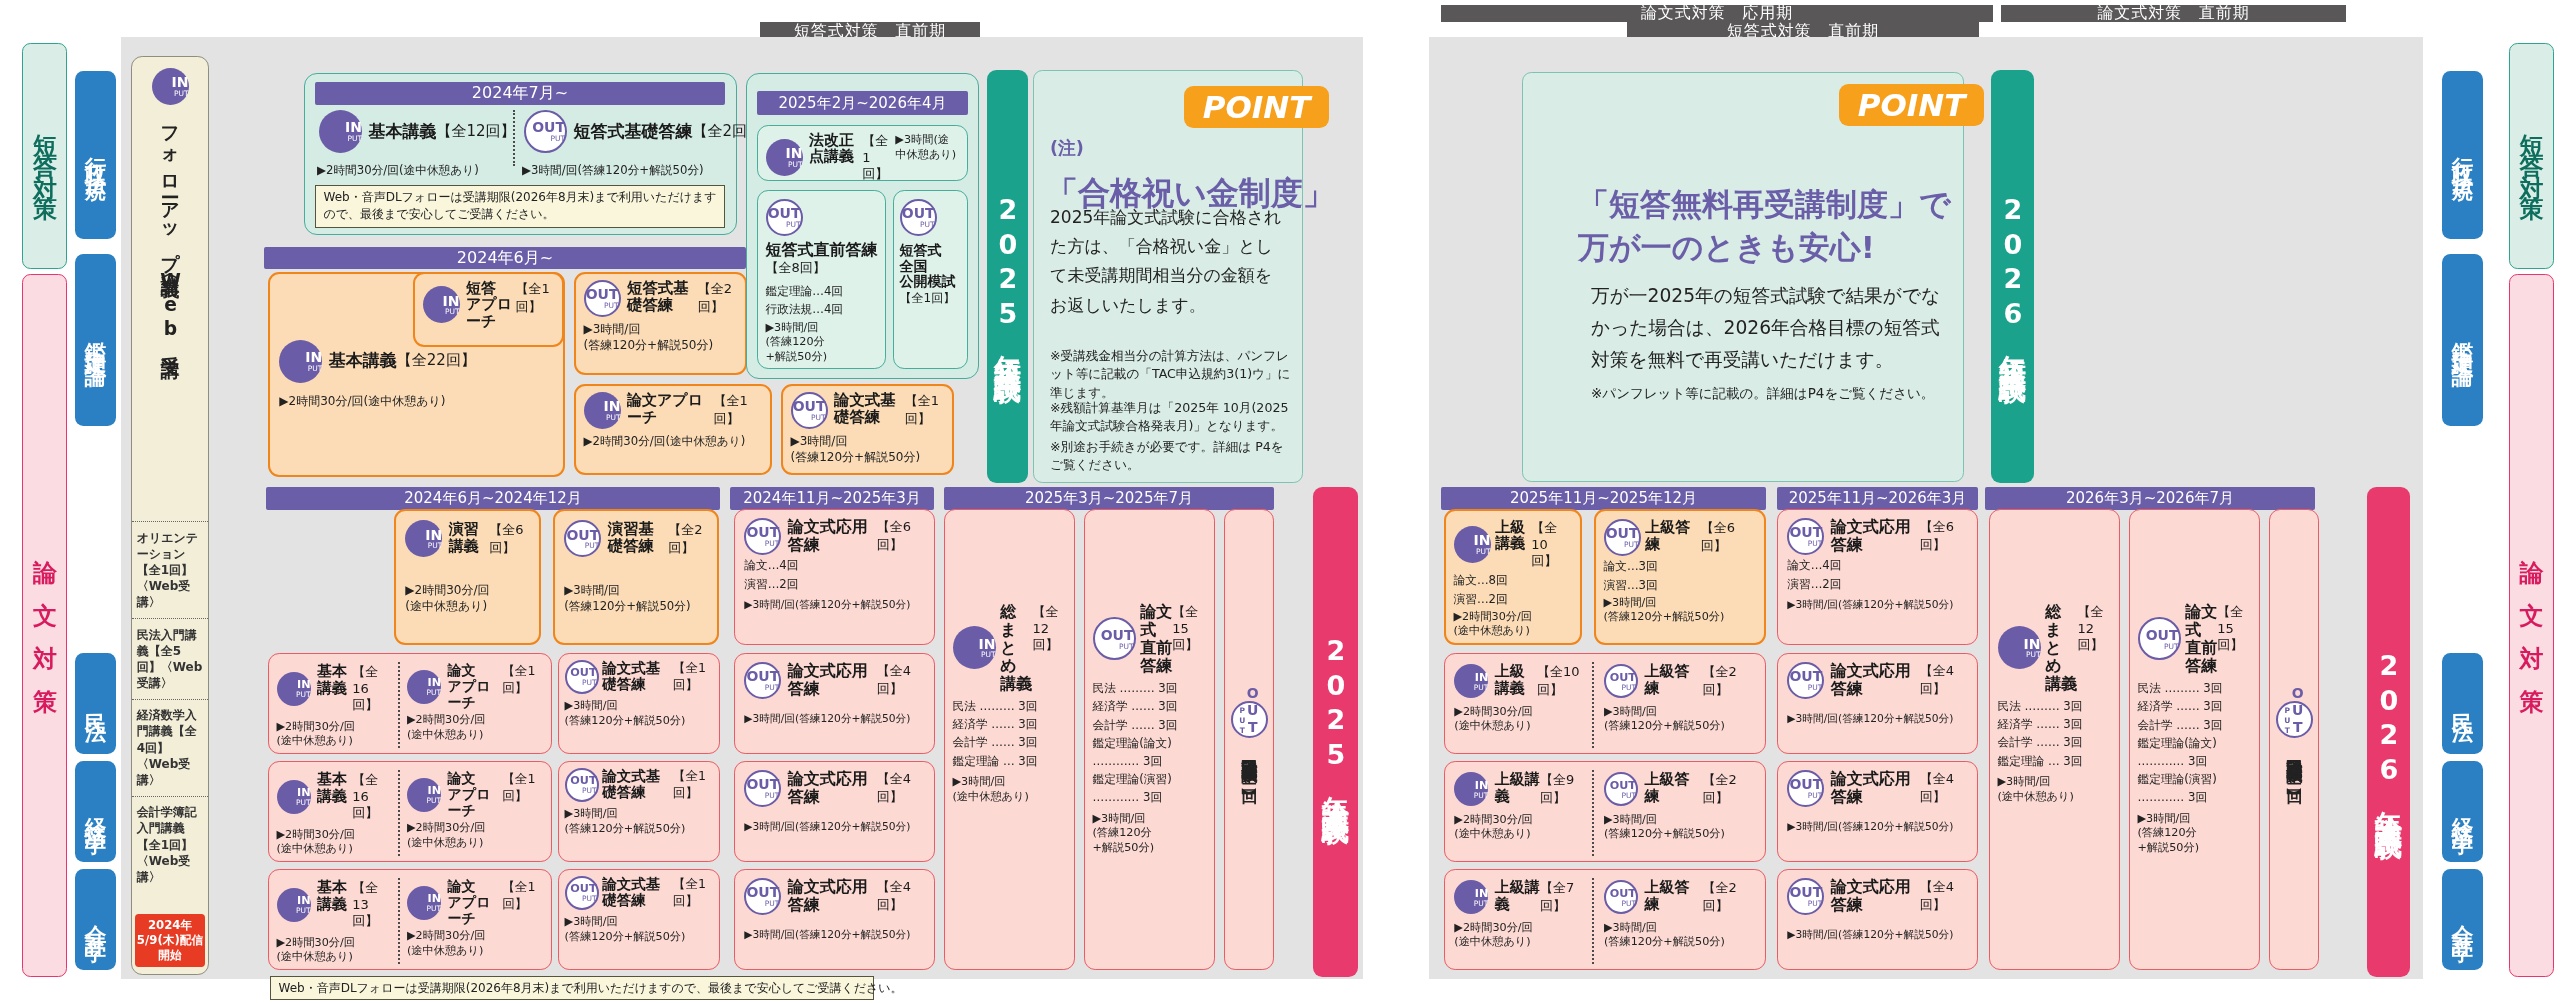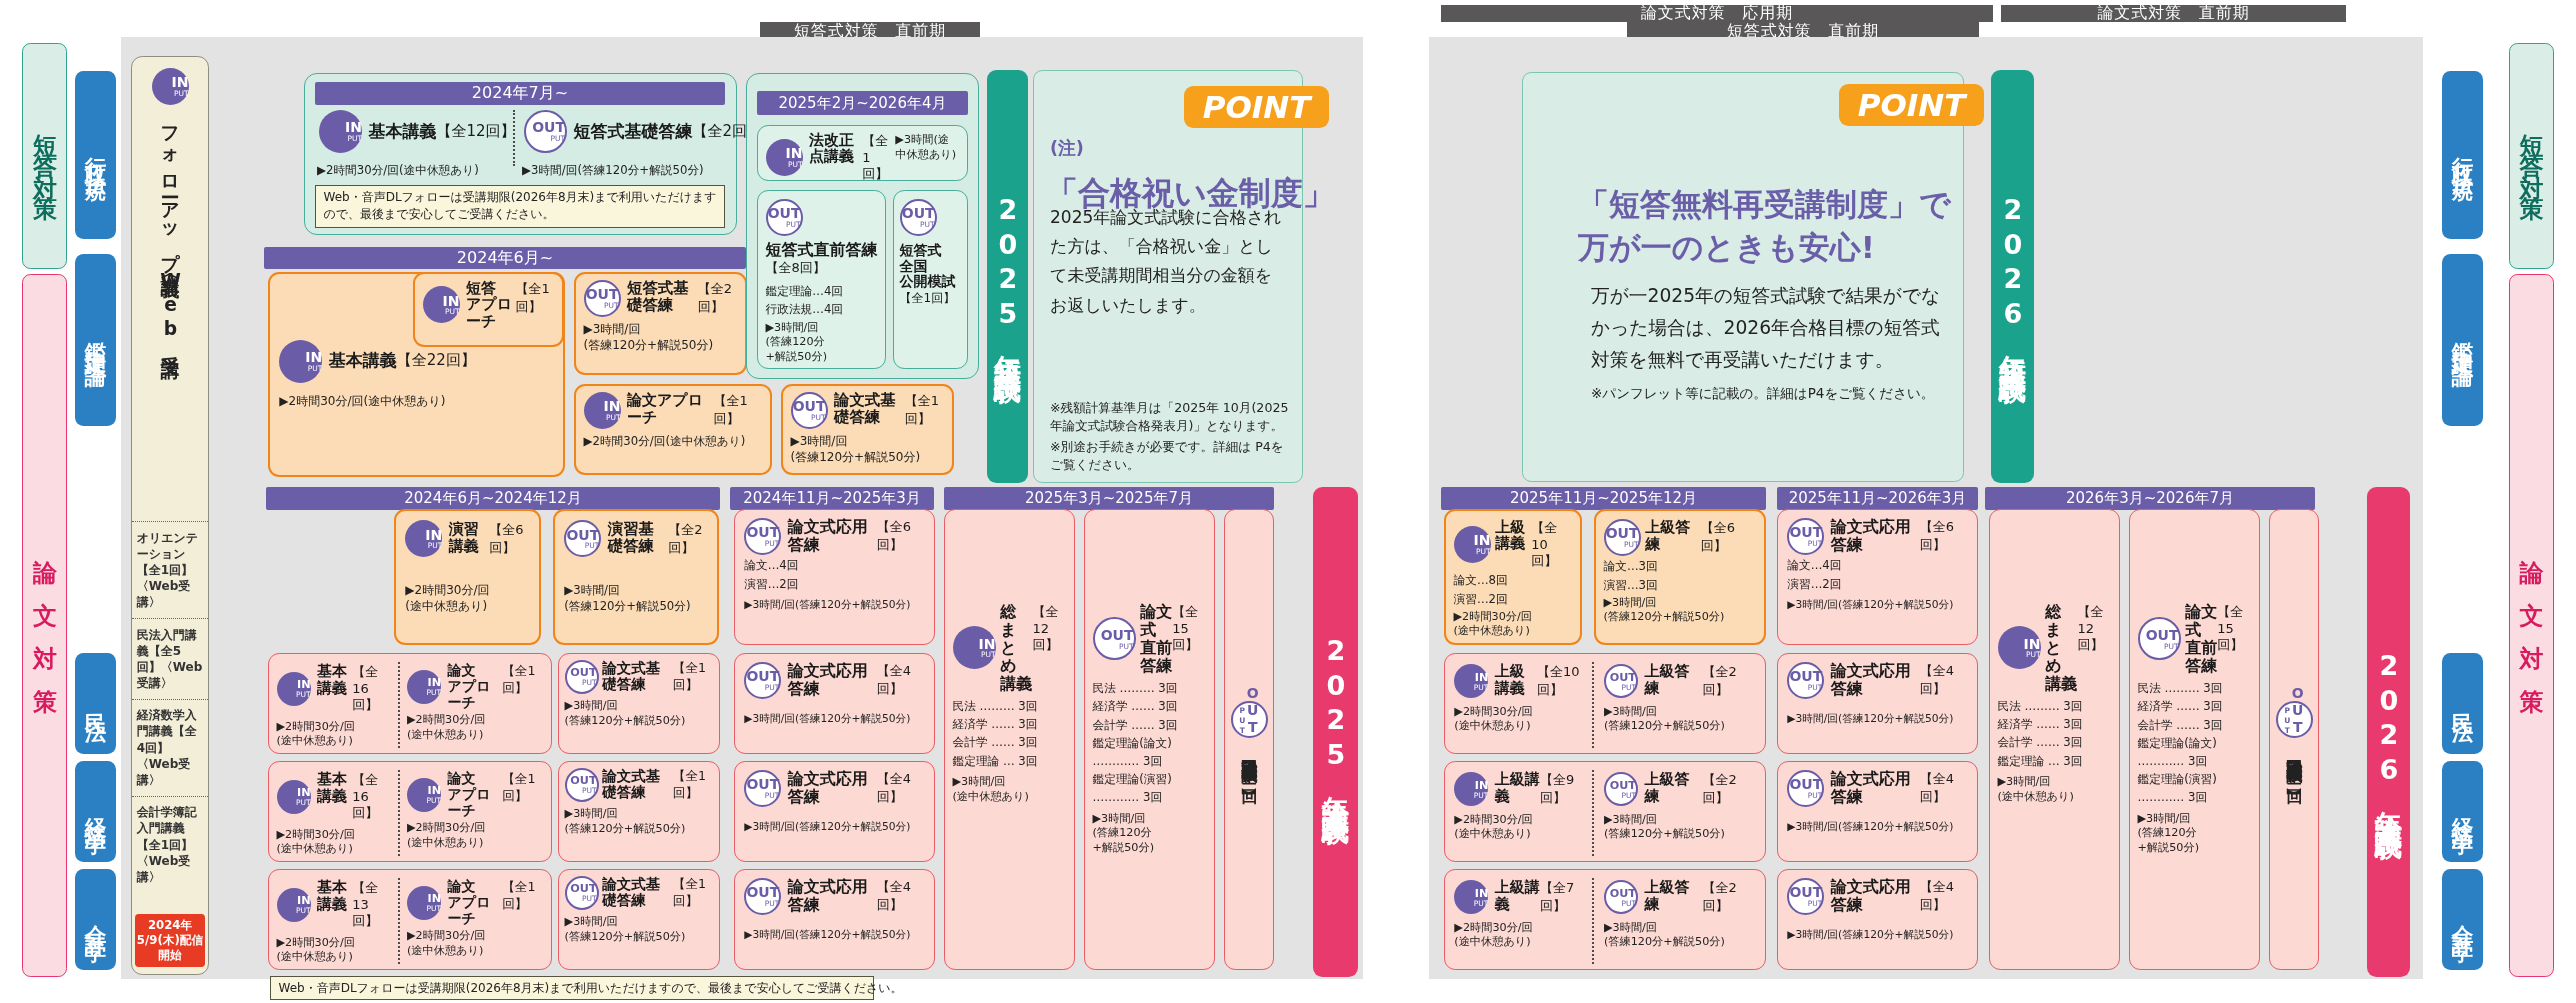--- a/index.html
+++ b/index.html
@@ -289,20 +289,21 @@
 全国
 公開模試</div>
     <div class="cnt" style="font-size:12px">【全1回】</div>
   </div>
 
   <div class="ppanel" style="left:1033px;top:70px;width:270px;height:413px"></div>
   <div class="pbadge" style="left:1184px;top:86px">POINT</div>
   <div class="pnote" style="left:1050px;top:136px">(注)</div>
   <div class="ptitle" style="left:1046px;top:172px;font-size:32px">「合格祝い金制度」</div>
   <div class="pbody" style="left:1050px;top:203px;width:237px">2025年論文式試験に合格された方は、「合格祝い金」として未受講期間相当分の金額をお返しいたします。</div>
+  <div class="pfoot" style="left:1050px;top:347px;width:241px">※受講残金相当分の計算方法は、パンフレット等に記載の「TAC申込規約3(1)ウ」に準じます。</div>
   <div class="pfoot" style="left:1050px;top:399px;width:241px">※残額計算基準月は「2025年 10月(2025年論文式試験合格発表月)」となります。</div>
   <div class="pfoot" style="left:1050px;top:438px;width:241px">※別途お手続きが必要です。詳細は P4をご覧ください。</div>
 
   <div class="ppanel" style="left:1522px;top:72px;width:442px;height:410px"></div>
   <div class="pbadge" style="left:1839px;top:84px">POINT</div>
   <div class="ptitle" style="left:1578px;top:183px;font-size:31px;line-height:1.4">「短答無料再受講制度」で
 万が一のときも安心!</div>
   <div class="pbody" style="left:1591px;top:280px;width:366px;font-size:18.7px">万が一2025年の短答式試験で結果がでなかった場合は、2026年合格目標の短答式対策を無料で再受講いただけます。</div>
   <div class="pfoot" style="left:1591px;top:384px;width:364px;font-size:13.5px">※パンフレット等に記載の。詳細はP4をご覧ください。</div>
 

